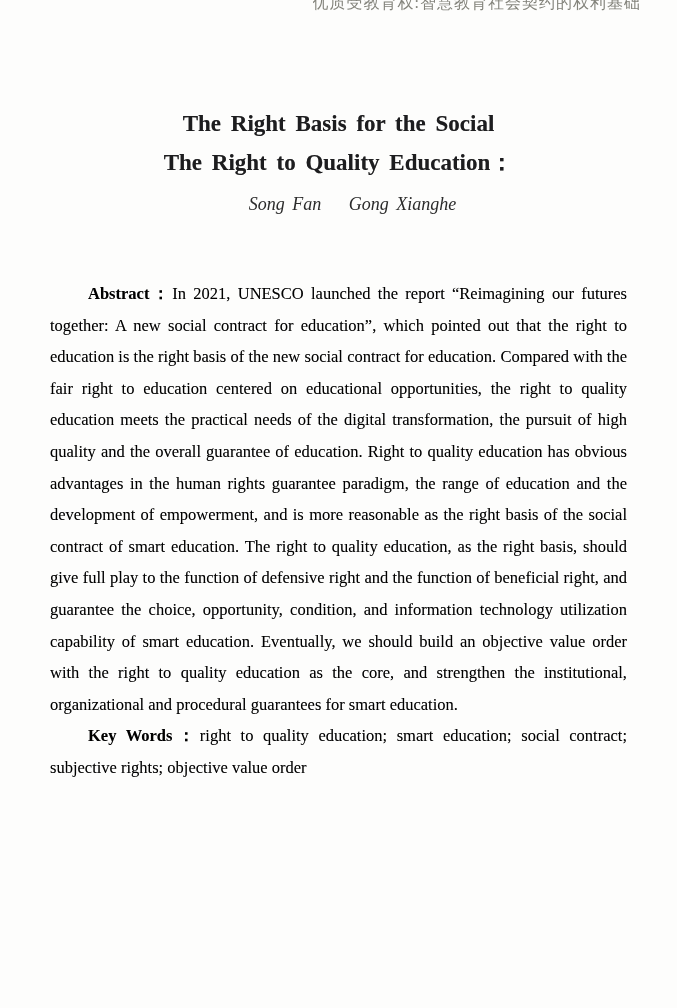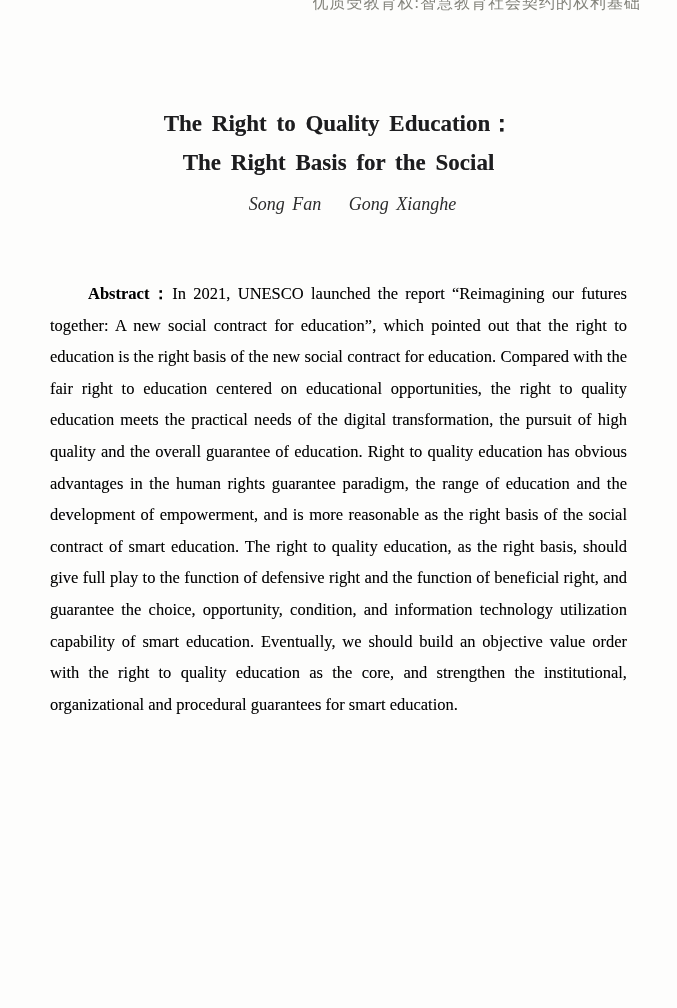--- a/index.html
+++ b/index.html
@@ -73,27 +73,30 @@
 </head>
 <body>
 
 <div class="page">
 
   <div class="running-header">
     <span class="running-title">优质受教育权:智慧教育社会契约的权利基础</span>
   </div>
 
   <h1 class="title">
+    <span class="title-line">The Right Basis for the Social</span>
     <span class="title-line">The Right to Quality Education：</span>
-    <span class="title-line">The Right Basis for the Social</span>
   </h1>
 
   <div class="authors">
     <span class="author">Song Fan</span>
     <span class="author">Gong Xianghe</span>
   </div>
 
   <p class="para first">
     <span class="lead">Abstract</span><span class="lead">：</span><span>In 2021, UNESCO launched the report “Reimagining our futures together: A new social contract for education”, which pointed out that the right to education is the right basis of the new social contract for education. Compared with the fair right to education centered on educational opportunities, the right to quality education meets the practical needs of the digital transformation, the pursuit of high quality and the overall guarantee of education. Right to quality education has obvious advantages in the human rights guarantee paradigm, the range of education and the development of empowerment, and is more reasonable as the right basis of the social contract of smart education. The right to quality education, as the right basis, should give full play to the function of defensive right and the function of beneficial right, and guarantee the choice, opportunity, condition, and information technology utilization capability of smart education. Eventually, we should build an objective value order with the right to quality education as the core, and strengthen the institutional, organizational and procedural guarantees for smart education.</span>
   </p>
 
+  <p class="para">
+    <span class="lead">Key Words</span><span class="lead">：</span><span>right to quality education; smart education; social contract; subjective rights; objective value order</span>
+  </p>
 
 </div>
 
 </body></html>

